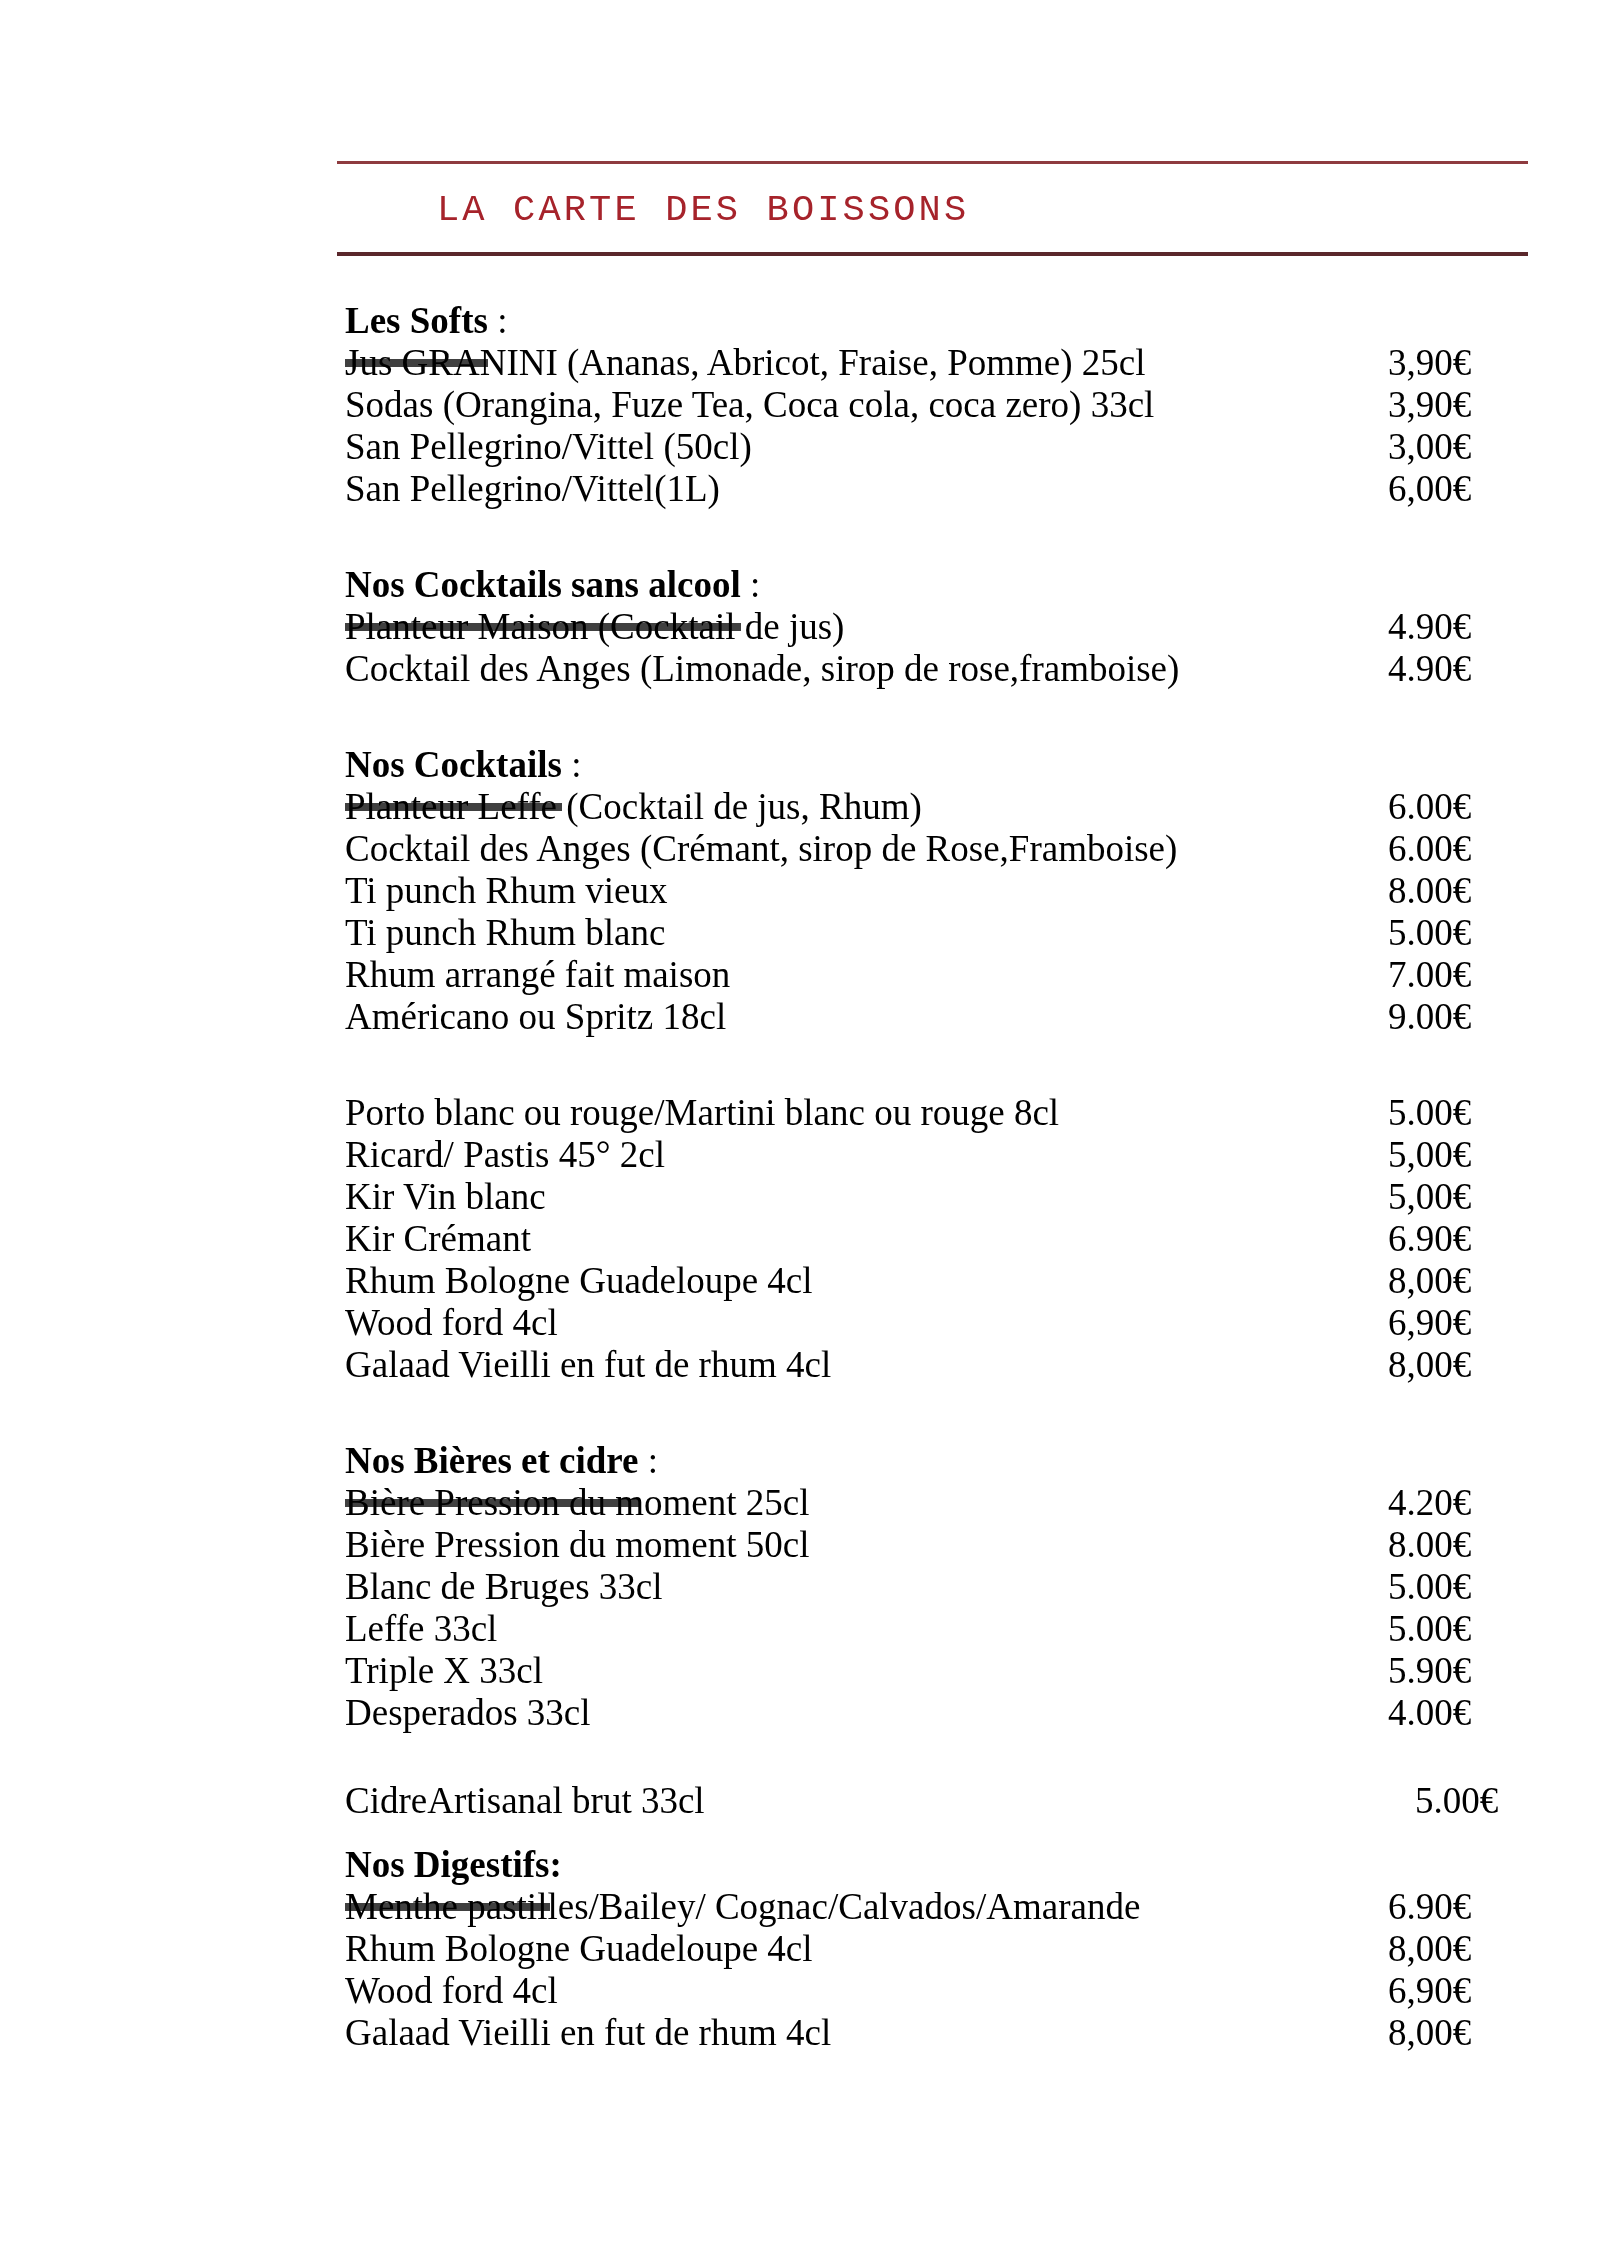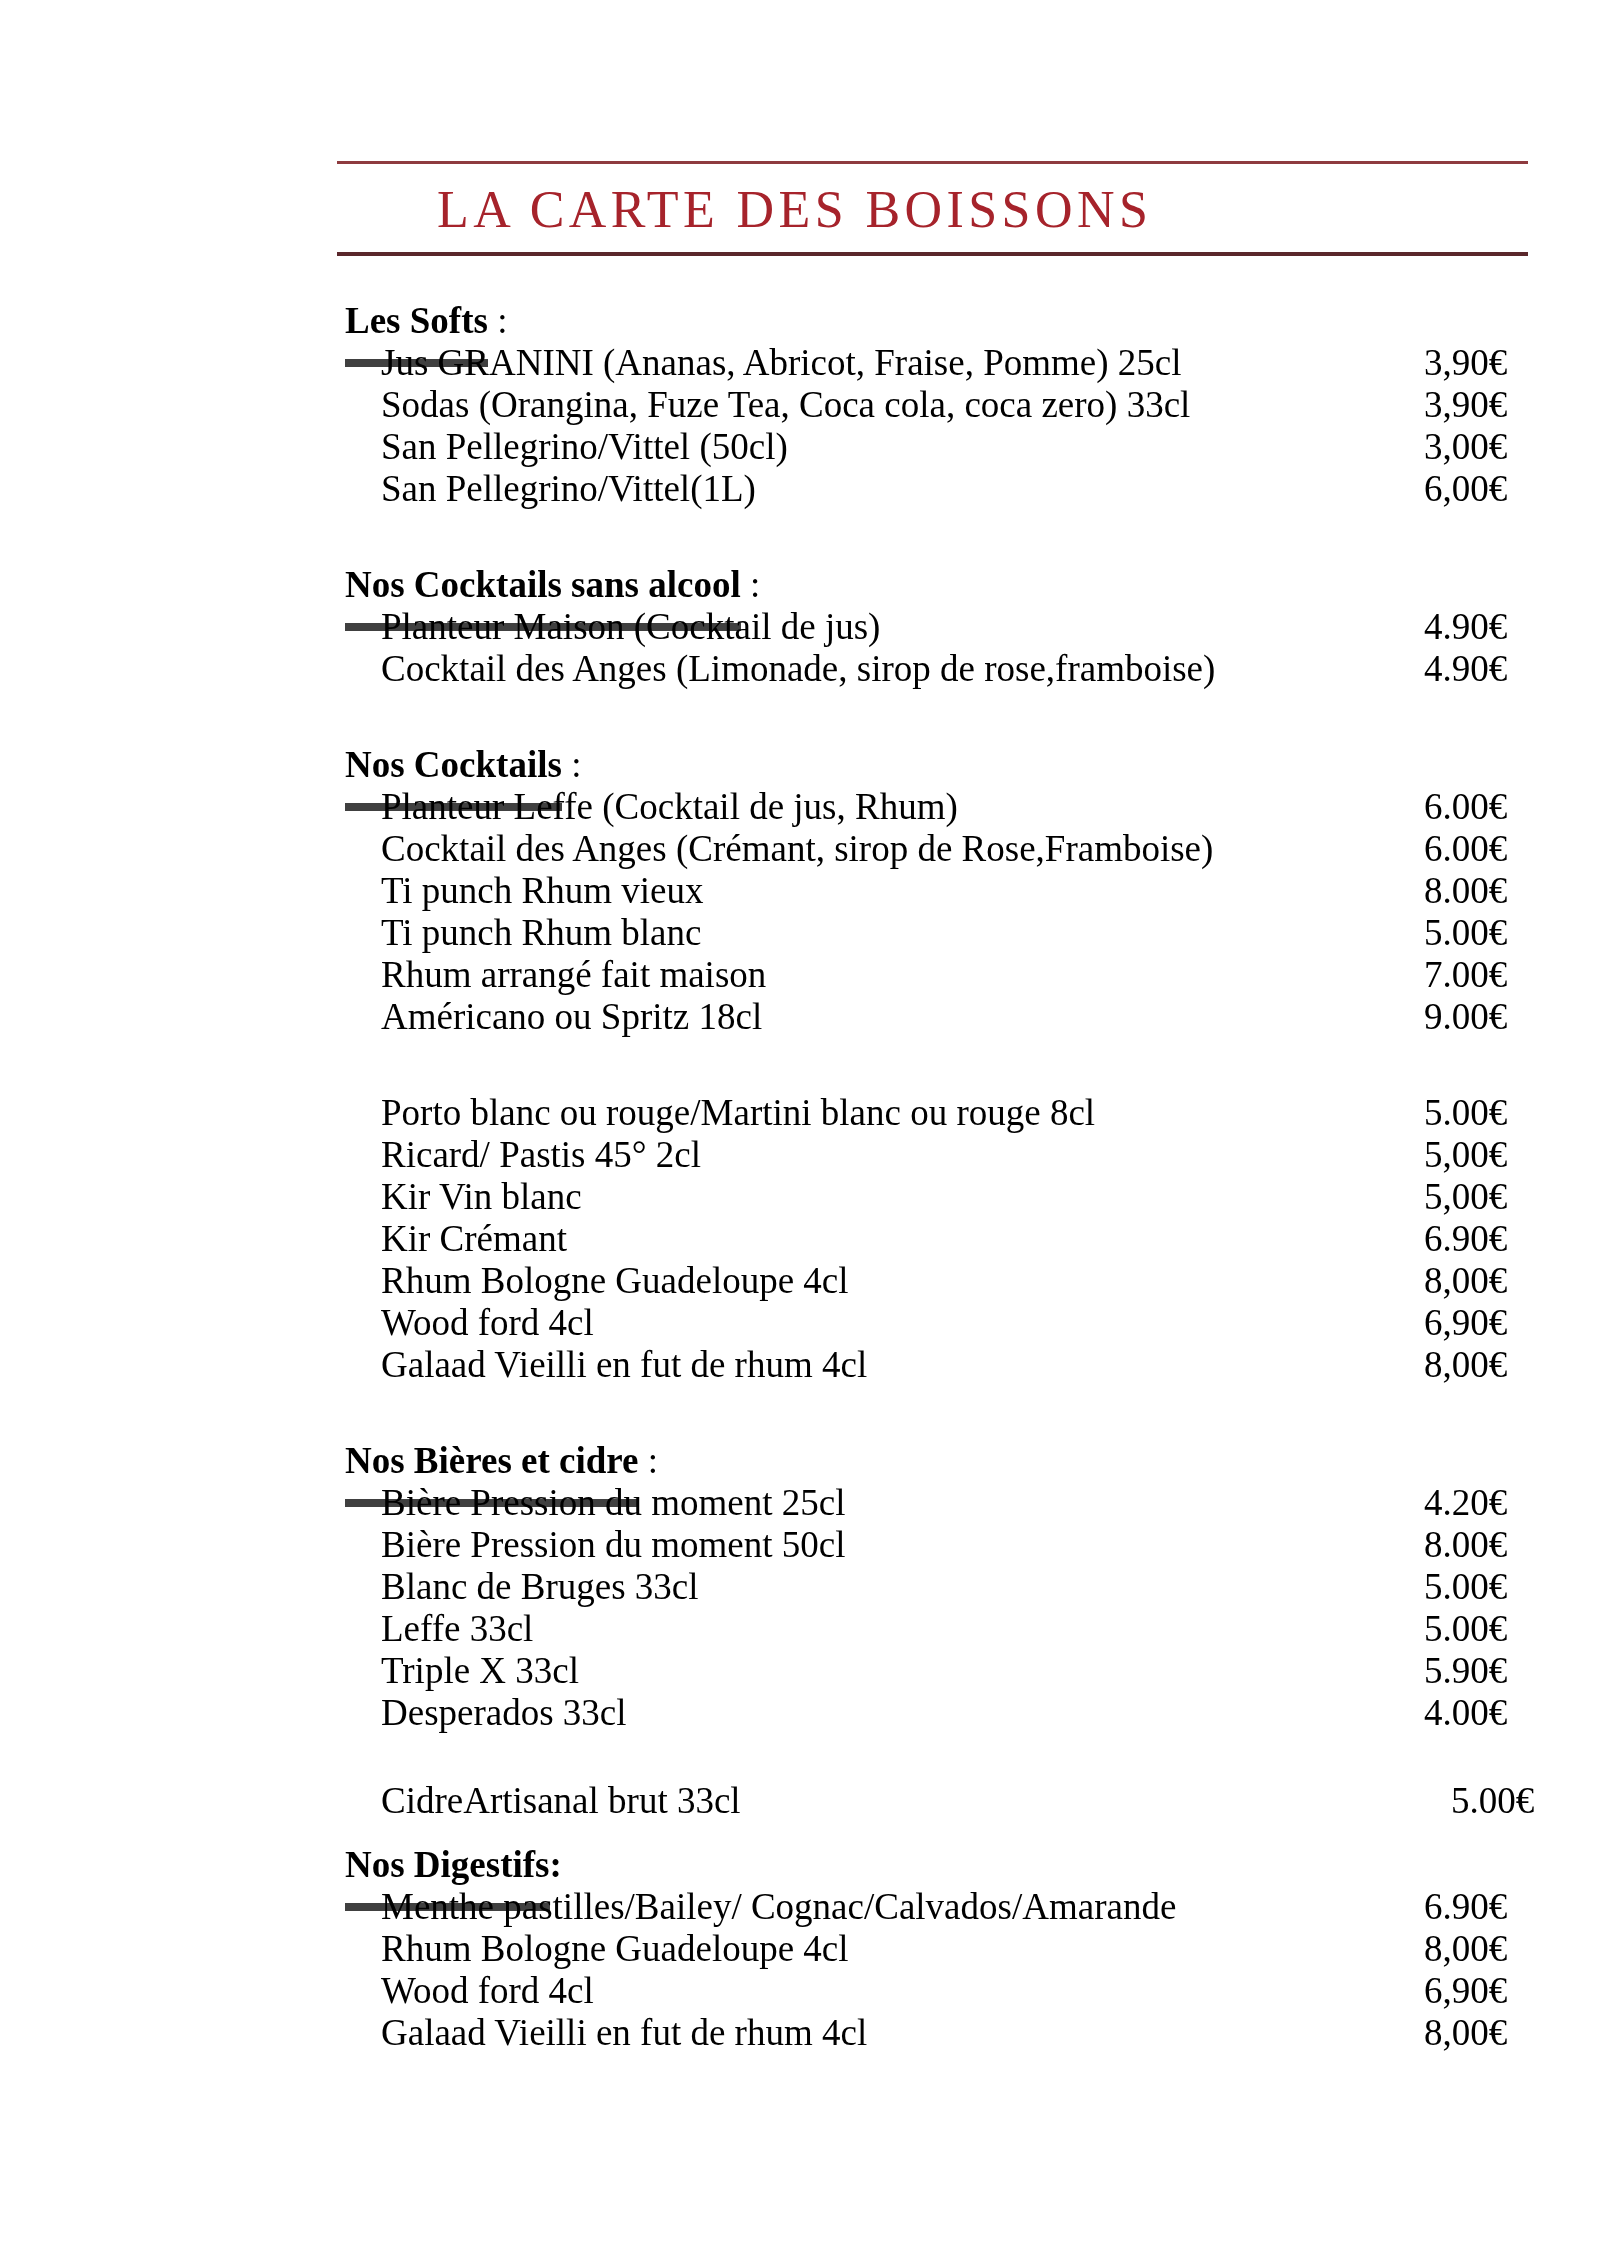--- a/index.html
+++ b/index.html
@@ -22,22 +22,22 @@
   .rule-top {
     margin-top: 161px;
     border-top: 3px solid var(--rule-top-color, #8e3b3f);
   }
   .rule-bottom {
     margin-top: 14px;
     border-top: 4px solid var(--rule-bottom-color, #5a272b);
   }
   .page-title {
     margin: 18px 0 0 437px;
-    font-family: Liberation Serif, serif;
-    font-size: 52px;
+    font-family: Liberation Mono, monospace;
+    font-size: 37px;
     line-height: 56px;
     font-weight: 500;
     letter-spacing: 0.085em;
     color: var(--accent, #a6232b);
     white-space: nowrap;
   }
   .content {
     margin-left: 345px;
     width: 1130px;
     font-size: 37px;
@@ -47,21 +47,21 @@
   .section.first { margin-top: 44px; }
   .section.section-digestifs { margin-top: 22px; }
   .heading { white-space: nowrap; }
   .heading-text {
     font-weight: 700;
     border-bottom: 8px solid #404040;
     padding-bottom: 18px;
   }
   .heading-suffix { font-weight: 400; white-space: pre; }
   .section-digestifs .heading-suffix { font-weight: 700; }
-  .row { display: flex; margin-left: 36px; }
+  .row { display: flex; }
   .row.gap-before { margin-top: 46px; gap: 27px; }
   .item-name { width: 1043px; flex: none; }
   .item-price { flex: none; white-space: nowrap; }
 </style>
 </head>
 <body>
 
 <div class="rule rule-top"></div>
 <h1 class="page-title">LA CARTE DES BOISSONS</h1>
 <div class="rule rule-bottom"></div>

